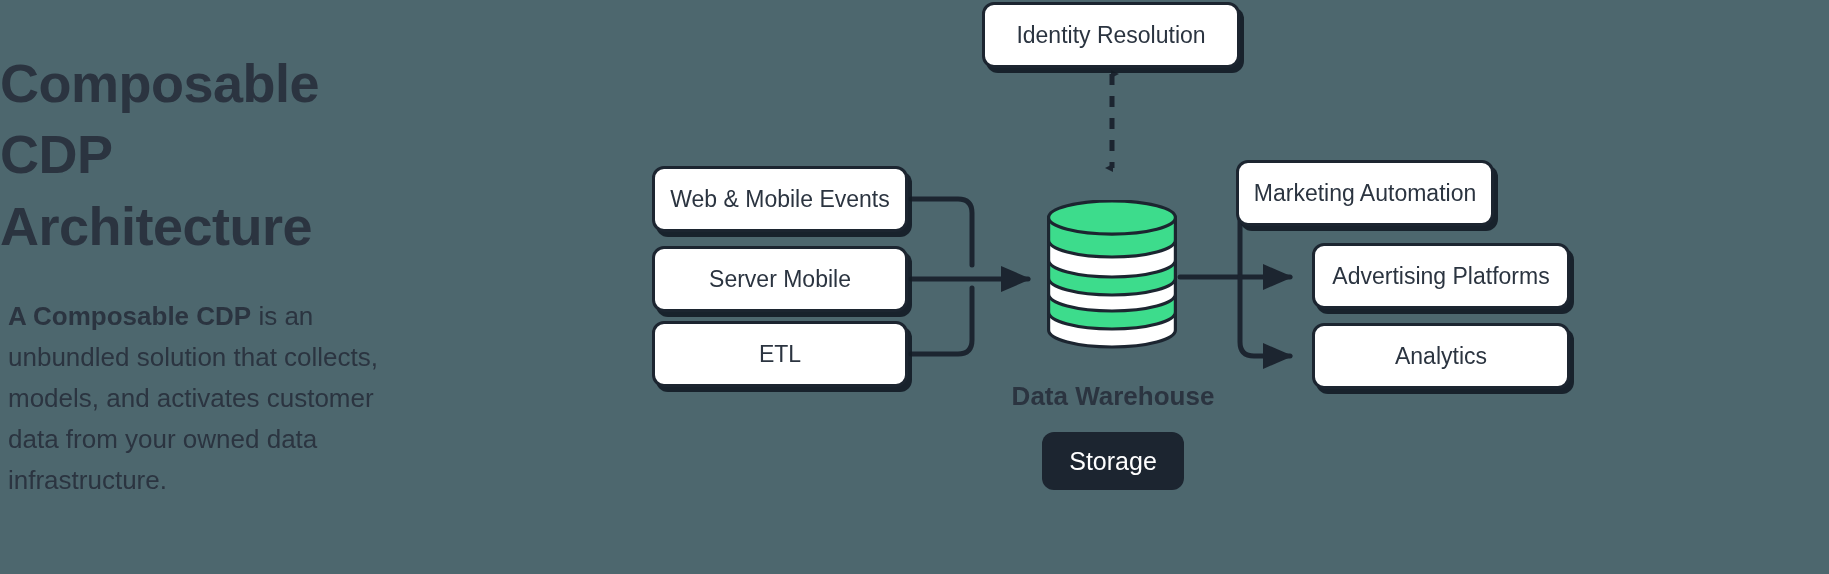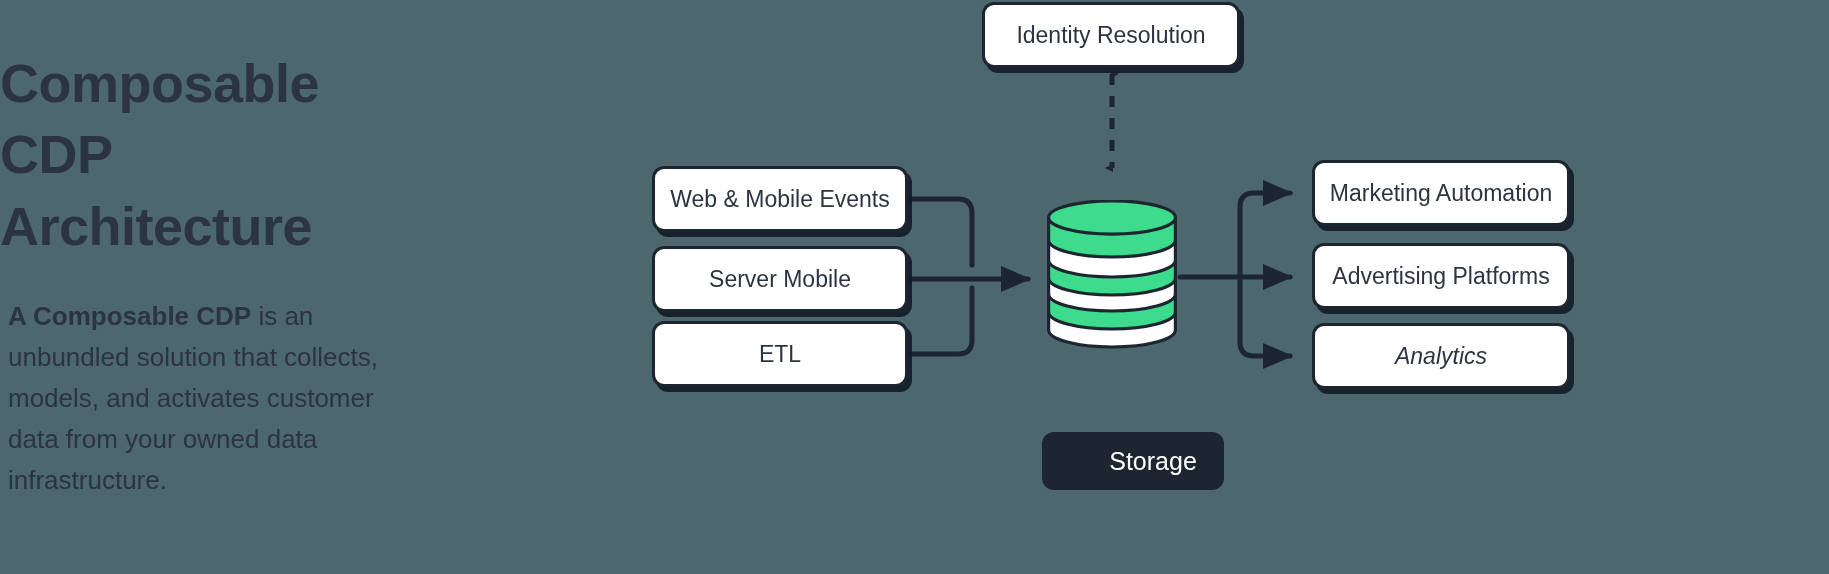--- a/index.html
+++ b/index.html
@@ -42,40 +42,40 @@
 
   
   #n-web   {left:652px; top:166px; width:256px; height:66px;}
   #n-server{left:652px; top:246px; width:256px; height:66px;}
   #n-etl   {left:652px; top:321px; width:256px; height:66px;}
 
   
   #n-identity{left:982px; top:2px; width:258px; height:66px;}
 
   
-  #n-marketing {left:1312px; top:160px; width:258px; height:66px;}
+  #n-marketing {left:1236px; top:160px; width:258px; height:66px;}
   #n-advertising{left:1312px; top:243px; width:258px; height:66px;}
-  #n-analytics {left:1312px; top:323px; width:258px; height:66px;font-style:italic;}
+  #n-analytics {left:1312px; top:323px; width:258px; height:66px;}
 
   
   #wires{position:absolute;left:0;top:0;width:1829px;height:574px;pointer-events:none;}
 
   
   #db{position:absolute;left:1046px;top:200px;width:132px;height:150px;}
 
   
   .dw-label{
     position:absolute;left:985px;top:381px;width:256px;
     text-align:center;font-size:26px;font-weight:700;color:#2b3440;
   }
   .storage-badge{
     position:absolute;left:1042px;top:432px;width:142px;height:58px;
     background:#1c2530;border-radius:12px;
     display:flex;align-items:center;justify-content:center;
-    color:#ffffff;font-size:25px;font-weight:400;padding-left:40px;
+    color:#ffffff;font-size:25px;font-weight:400;
   }
 </style>
 </head>
 <body>
 
 <div id="stage">
 
   <div class="left-col">
     <h1 class="headline">Composable CDP Architecture</h1>
     <p class="body-copy"><b>A Composable CDP</b><span> is an unbundled solution that collects, models, and activates customer data from your owned data infrastructure.</span></p>
@@ -149,15 +149,16 @@
       <path d="M2.6,58 L2.6,78 A63.4,17 0 0 0 129.4,78 L129.4,58 Z" fill="#3ddc8c"></path>
 
       <path d="M2.6,38 L2.6,60 A63.4,17 0 0 0 129.4,60 L129.4,38 Z" fill="#ffffff"></path>
 
       <path d="M2.6,17 L2.6,40 A63.4,17 0 0 0 129.4,40 L129.4,17 Z" fill="#3ddc8c"></path>
 
       <ellipse cx="66" cy="17.5" rx="63.4" ry="16.6" fill="#3ddc8c"></ellipse>
     </g>
   </svg>
 
+  <div class="dw-label">Data Warehouse</div>
   <div class="storage-badge">Storage</div>
 
 </div>
 
 </body></html>

